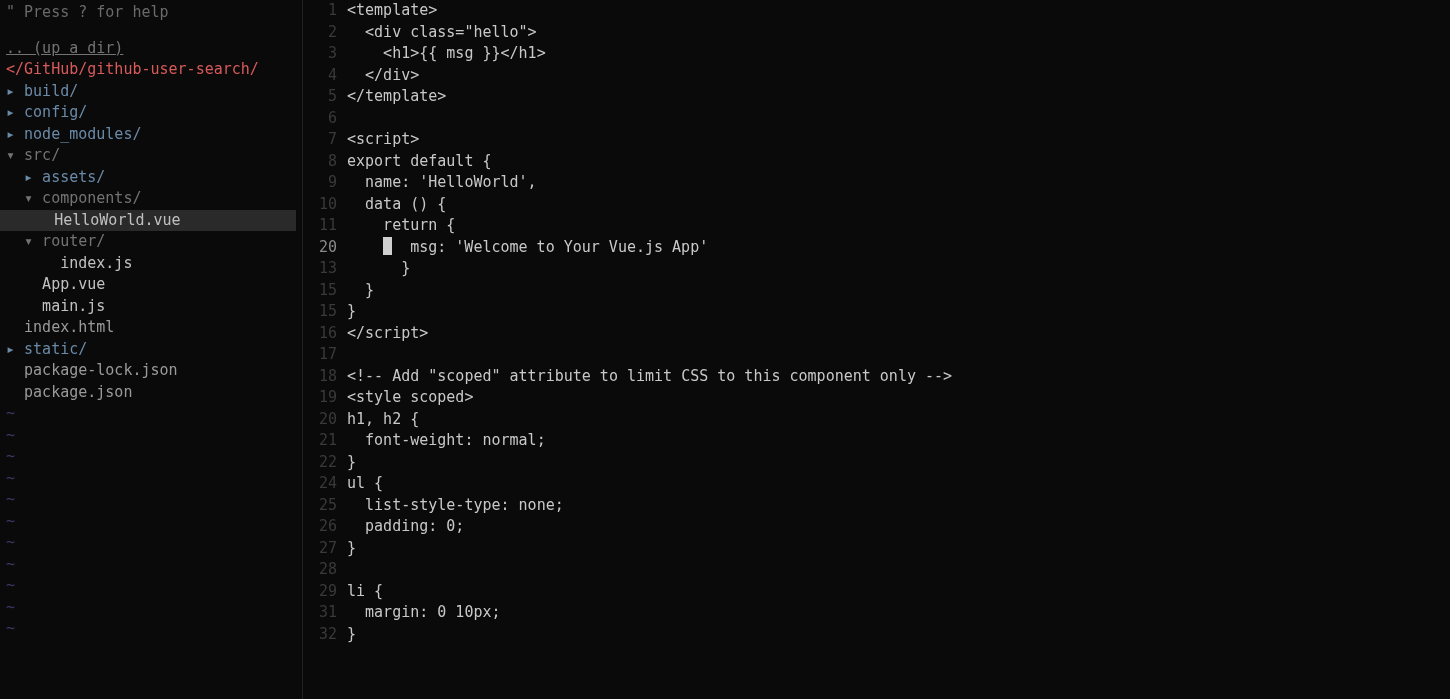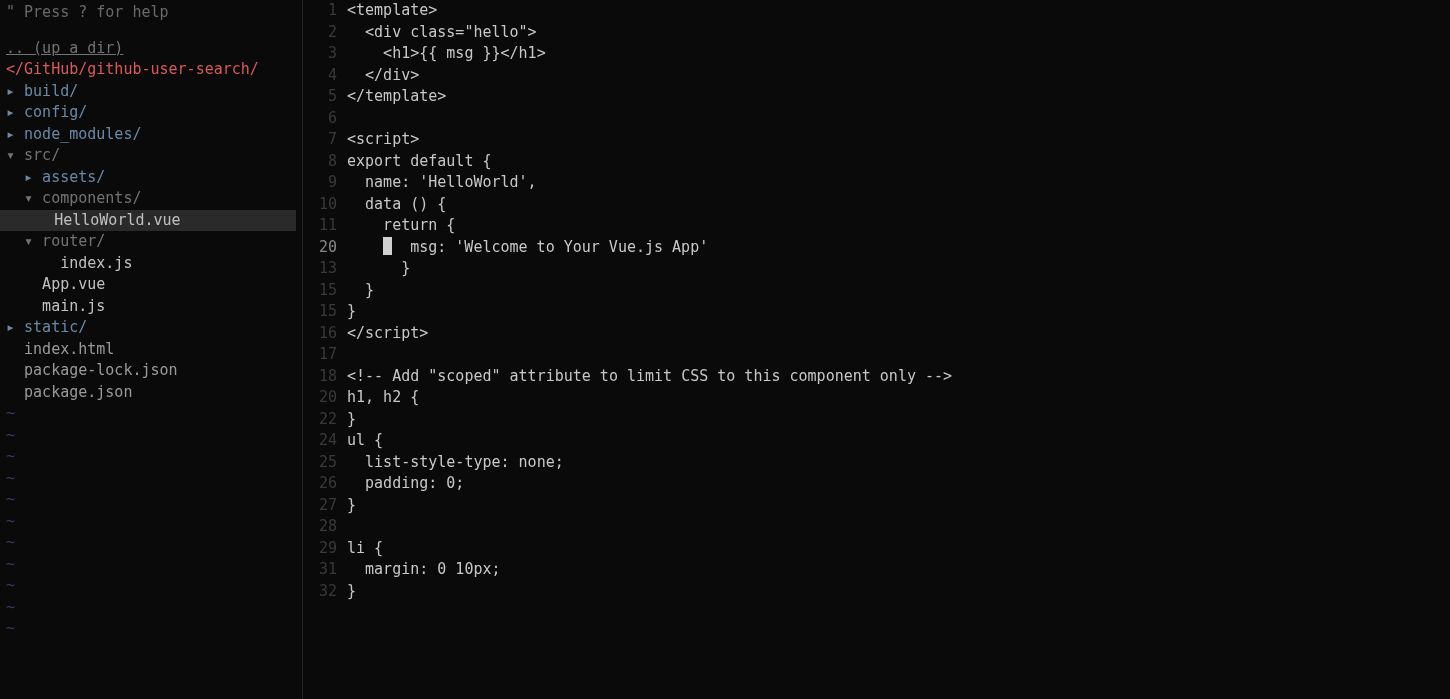--- a/index.html
+++ b/index.html
@@ -90,22 +90,22 @@
       <div class="tree-row folder-closed">▸ config/</div>
       <div class="tree-row folder-closed">▸ node_modules/</div>
       <div class="tree-row folder-open">▾ src/</div>
       <div class="tree-row folder-closed">  ▸ assets/</div>
       <div class="tree-row folder-open">  ▾ components/</div>
       <div class="tree-row file selected">      HelloWorld.vue</div>
       <div class="tree-row folder-open">  ▾ router/</div>
       <div class="tree-row file">      index.js</div>
       <div class="tree-row file">    App.vue</div>
       <div class="tree-row file">    main.js</div>
+      <div class="tree-row file-dim">  index.html</div>
       <div class="tree-row folder-closed">▸ static/</div>
-      <div class="tree-row file-dim">  index.html</div>
       <div class="tree-row file-dim">  package-lock.json</div>
       <div class="tree-row file-dim">  package.json</div>
     </div>
   <div id="tilde-container">
       <div class="tree-row tilde-col">~</div>
       <div class="tree-row tilde-col">~</div>
       <div class="tree-row tilde-col">~</div>
       <div class="tree-row tilde-col">~</div>
       <div class="tree-row tilde-col">~</div>
       <div class="tree-row tilde-col">~</div>
@@ -130,21 +130,23 @@
       <div class="code-line"><div class="gutter">9</div><div class="code">  name: 'HelloWorld',</div></div>
       <div class="code-line"><div class="gutter">10</div><div class="code">  data () {</div></div>
       <div class="code-line"><div class="gutter">11</div><div class="code">    return {</div></div>
       <div class="code-line"><div class="gutter current">20</div><div class="code">    <span class="cursor-block"></span>  msg: 'Welcome to Your Vue.js App'</div></div>
       <div class="code-line"><div class="gutter">13</div><div class="code">      }</div></div>
       <div class="code-line"><div class="gutter">15</div><div class="code">  }</div></div>
       <div class="code-line"><div class="gutter">15</div><div class="code">}</div></div>
       <div class="code-line"><div class="gutter">16</div><div class="code">&lt;/script&gt;</div></div>
       <div class="code-line"><div class="gutter">17</div><div class="code"></div></div>
       <div class="code-line"><div class="gutter">18</div><div class="code">&lt;!-- Add "scoped" attribute to limit CSS to this component only --&gt;</div></div>
+      <div class="code-line"><div class="gutter">19</div><div class="code">&lt;style scoped&gt;</div></div>
       <div class="code-line"><div class="gutter">20</div><div class="code">h1, h2 {</div></div>
+      <div class="code-line"><div class="gutter">21</div><div class="code">  font-weight: normal;</div></div>
       <div class="code-line"><div class="gutter">22</div><div class="code">}</div></div>
       <div class="code-line"><div class="gutter">24</div><div class="code">ul {</div></div>
       <div class="code-line"><div class="gutter">25</div><div class="code">  list-style-type: none;</div></div>
       <div class="code-line"><div class="gutter">26</div><div class="code">  padding: 0;</div></div>
       <div class="code-line"><div class="gutter">27</div><div class="code">}</div></div>
       <div class="code-line"><div class="gutter">28</div><div class="code"></div></div>
       <div class="code-line"><div class="gutter">29</div><div class="code">li {</div></div>
       <div class="code-line"><div class="gutter">31</div><div class="code">  margin: 0 10px;</div></div>
       <div class="code-line"><div class="gutter">32</div><div class="code">}</div></div>
     </div>

